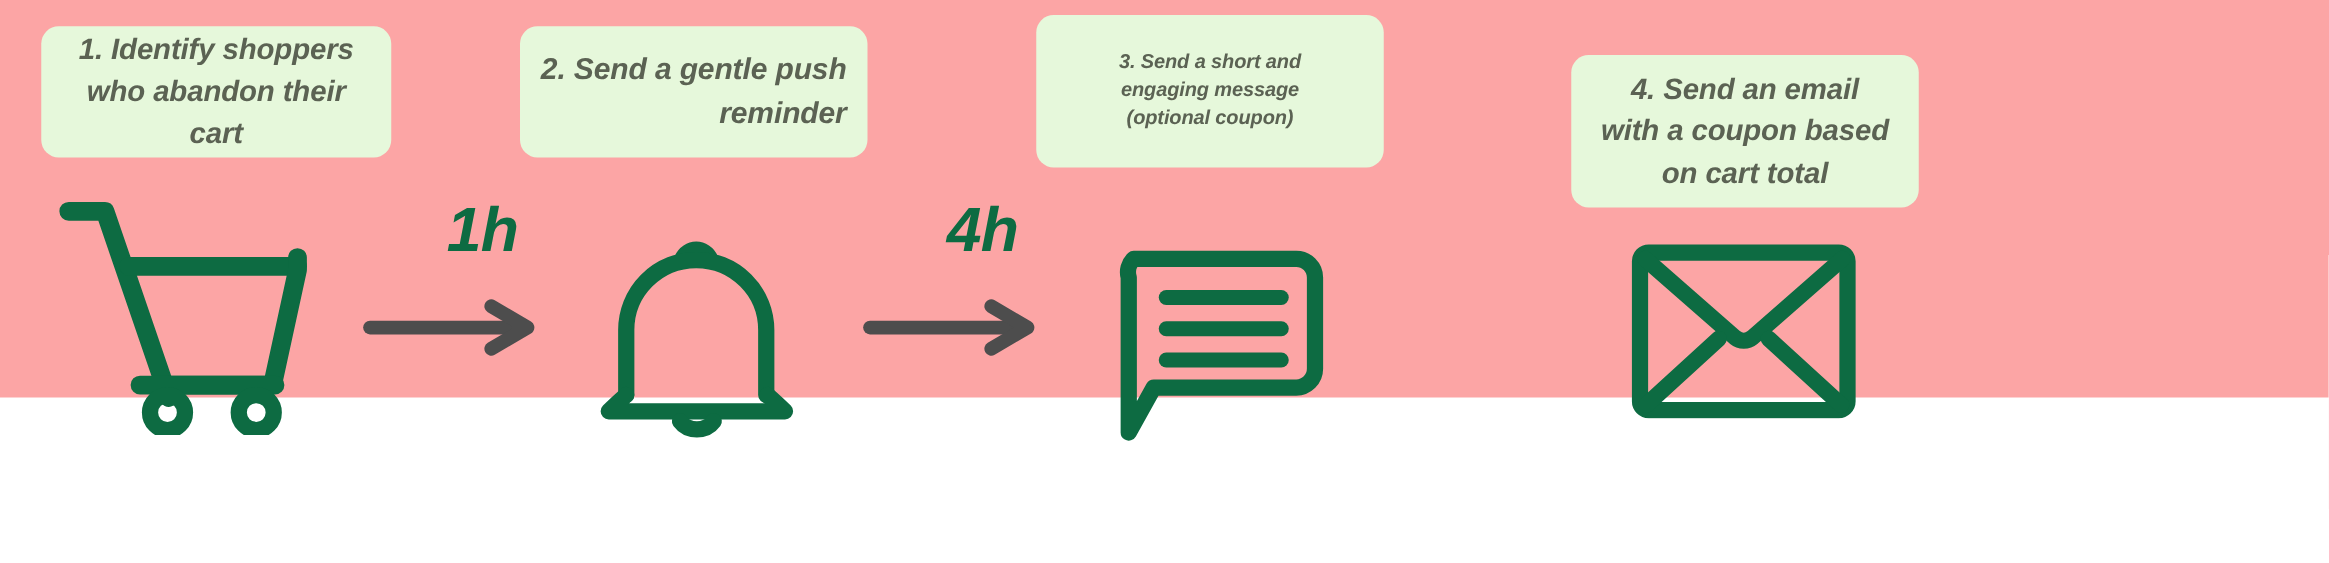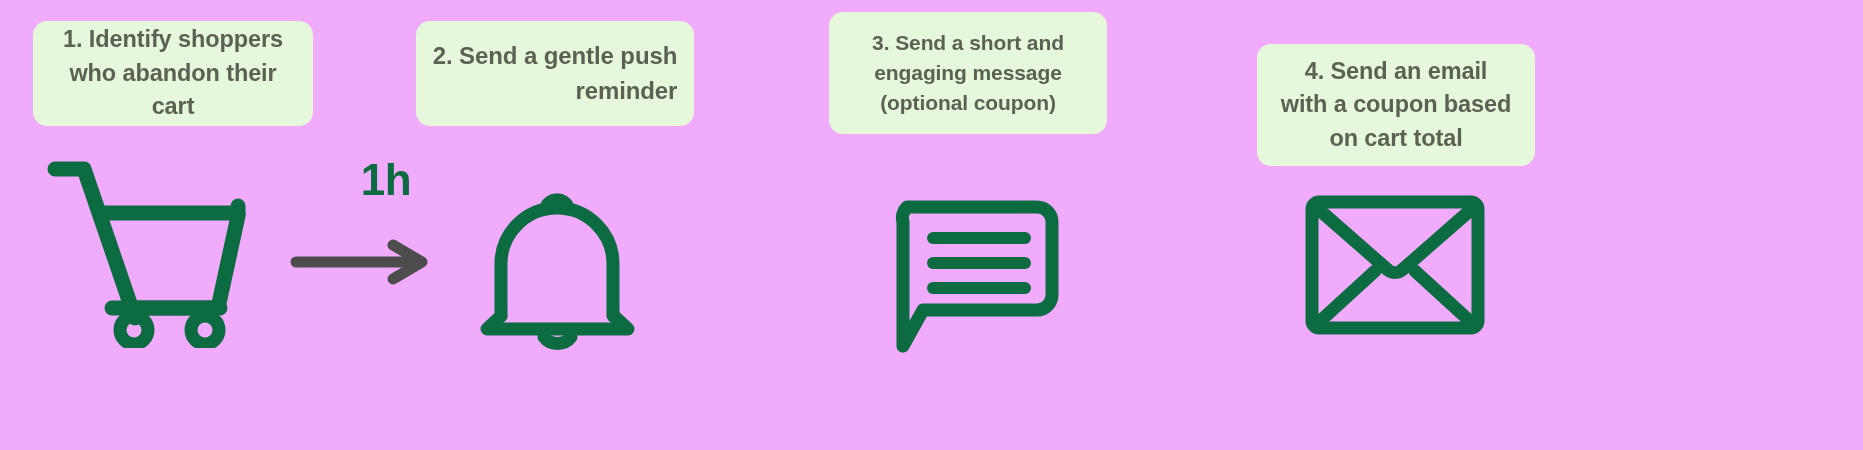--- a/index.html
+++ b/index.html
@@ -4,22 +4,23 @@
 <style>
   * { box-sizing: border-box; margin: 0; padding: 0; }
   html, body {
     width: 1863px; height: 450px;
     background: #ffffff;
     font-family: "Liberation Sans", sans-serif;
     overflow: hidden;
   }
   #flow {
     position: relative;
-    width: 1863px; height: 450px;
-    background: #f0abfc;
+    width: 1863px; height: 318px;
+    background: #fca5a5;
+    font-style: italic;
   }
 
   
   .label-box {
     position: absolute;
     background: #e6f8db;
     border-radius: 14px;
     color: #5b6253;
     font-weight: bold;
     text-align: center;
@@ -27,21 +28,21 @@
     align-items: center;
     justify-content: center;
     line-height: 1.42;
     padding: 10px 16px;
     letter-spacing: -0.1px;
   }
   .label-box span { display: block; white-space: pre-line; }
 
   #label-1 { left: 33px;   top: 21px;  width: 280px; height: 105px; font-size: 23.5px; }
   #label-2 { left: 416px;  top: 21px;  width: 278px; height: 105px; font-size: 24px; text-align: right; }
-  #label-3 { left: 829px;  top: 12px;  width: 278px; height: 122px; font-size: 21px; }
+  #label-3 { left: 829px;  top: 12px;  width: 278px; height: 122px; font-size: 16px; }
   #label-4 { left: 1257px; top: 12px;  width: 278px; height: 122px; font-size: 23.5px; margin-top: 32px; }
 
   
   .icon { position: absolute; }
   #icon-cart     { left: 42px;   top: 158px; width: 215px; height: 190px; }
   #icon-bell     { left: 470px;  top: 190px; width: 175px; height: 165px; }
   #icon-chat     { left: 885px;  top: 200px; width: 175px; height: 155px; }
   #icon-envelope { left: 1305px; top: 195px; width: 180px; height: 140px; }
 
   
@@ -50,21 +51,21 @@
   #conn-2 { left: 690px;  top: 155px; width: 150px; height: 135px; }
   #conn-3 { left: 1108px; top: 155px; width: 150px; height: 135px; }
 
   .duration {
     position: absolute;
     left: 0; top: 0;
     width: 150px;
     text-align: center;
     color: #0d6b42;
     font-weight: bold;
-    font-size: 44px;
+    font-size: 50px;
     letter-spacing: -0.5px;
   }
   #conn-1 .duration { padding-left: 42px; }
   #conn-2 .duration { padding-left: 42px; }
   #conn-3 .duration { padding-left: 42px; }
 
   .arrow-svg { position: absolute; left: 0; top: 82px; }
 </style>
 </head>
 <body>
@@ -139,15 +140,24 @@
   <div class="connector" id="conn-1">
     <div class="duration">1h</div>
     <svg class="arrow-svg" width="150" height="50" viewBox="0 0 150 50">
       <g stroke="#4d4d4d" stroke-width="11" stroke-linecap="round" stroke-linejoin="round" fill="none">
         <path d="M6 25 H122"></path>
         <path d="M103 8 L132 25 L103 42"></path>
       </g>
     </svg>
   </div>
 
+  <div class="connector" id="conn-2">
+    <div class="duration">4h</div>
+    <svg class="arrow-svg" width="150" height="50" viewBox="0 0 150 50">
+      <g stroke="#4d4d4d" stroke-width="11" stroke-linecap="round" stroke-linejoin="round" fill="none">
+        <path d="M6 25 H122"></path>
+        <path d="M103 8 L132 25 L103 42"></path>
+      </g>
+    </svg>
+  </div>
 
 
 </div>
 
 </body></html>

